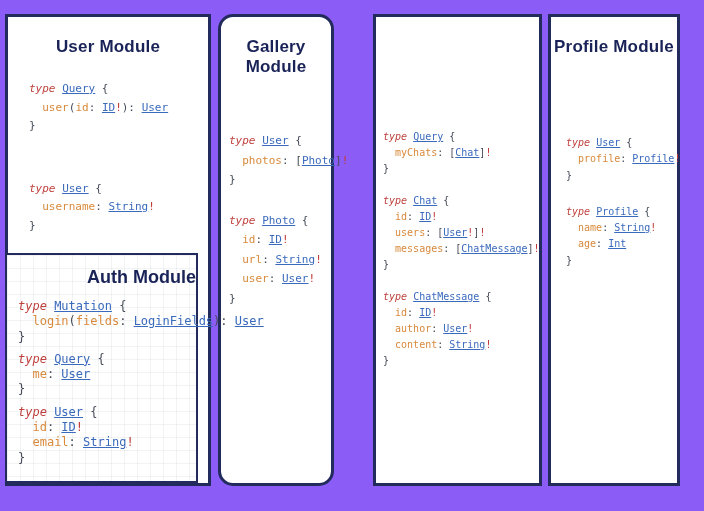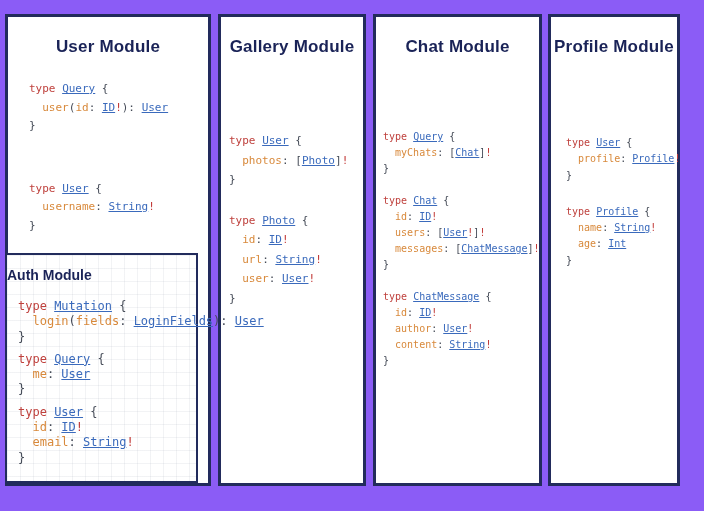--- a/index.html
+++ b/index.html
@@ -5,34 +5,34 @@
   html,body{margin:0;padding:0;background:#ffffff;}
   .canvas{
     position:relative;width:704px;height:511px;background:#8b5cf6;overflow:hidden;
     font-family:"Liberation Sans",sans-serif;
   }
   .panel{
     position:absolute;top:14px;height:472px;background:#ffffff;
     border:3px solid #222b5c;box-sizing:border-box;
   }
   #panel-user{left:5px;width:206px;}
-  #panel-gallery{left:218px;width:148px;}
+  #panel-gallery{left:218px;width:116px;border-radius:15px;}
   #panel-chat{left:373px;width:169px;}
   #panel-profile{left:548px;width:132px;}
 
   .panel-title{
     margin:20px 0 0;text-align:center;font-weight:700;font-size:17px;
     color:#1a2357;letter-spacing:.2px;
   }
   .code{
     position:absolute;white-space:pre;
     font-family:"DejaVu Sans Mono","Liberation Mono",monospace;
     color:#454b57;
   }
-  .tk-k{color:#bf413d;}   
+  .tk-k{color:#bf413d;font-style:italic;}   
   .tk-t{color:#3a6abc;text-decoration:underline;}   
   .tk-f{color:#d8893b;}   
   .tk-p{color:#454b57;}   
   .tk-b{color:#c23a38;}   
 
   .code-user   {left:21px;top:63px; font-size:11px;line-height:18.5px;}
   .code-user    .blk{margin-bottom:44px;}
   .code-gallery{left:8px; top:114px;font-size:11px;line-height:19.5px;}
   .code-gallery .blk{margin-bottom:21px;}
   .code-chat   {left:7px; top:112px;font-size:10px;line-height:16.2px;}
@@ -41,21 +41,21 @@
   .code-profile .blk{margin-bottom:20px;}
 
   .authbox{
     position:absolute;left:-3px;top:236px;width:193px;height:230px;
     background:#ffffff;border:2px solid #222b5c;box-sizing:border-box;z-index:2;
     background-image:
       repeating-linear-gradient(to right,  rgba(125,135,155,.10) 0 1px, transparent 1px 13px),
       repeating-linear-gradient(to bottom, rgba(125,135,155,.10) 0 1px, transparent 1px 13px);
   }
   .auth-title{
-    margin:12px 0 0;text-align:left;font-weight:700;font-size:14px;color:#1a2357;
+    margin:12px 0 0;text-align:right;font-weight:700;font-size:18px;color:#1a2357;
   }
   .code-auth{left:11px;top:44px;font-size:12px;line-height:15.3px;}
   .code-auth .blk{margin-bottom:7px;}
 </style>
 </head>
 <body>
 
 <div class="canvas">
 
   <section class="panel" id="panel-user">
@@ -67,21 +67,20 @@
       <div class="code code-auth"><div class="blk"><div class="ln"><span class="tk-k">type</span><span class="tk-p"> </span><span class="tk-t">Mutation</span><span class="tk-p"> {</span></div><div class="ln"><span class="tk-p">  </span><span class="tk-f">login</span><span class="tk-p">(</span><span class="tk-f">fields</span><span class="tk-p">: </span><span class="tk-t">LoginFields</span><span class="tk-p">): </span><span class="tk-t">User</span></div><div class="ln"><span class="tk-p">}</span></div></div><div class="blk"><div class="ln"><span class="tk-k">type</span><span class="tk-p"> </span><span class="tk-t">Query</span><span class="tk-p"> {</span></div><div class="ln"><span class="tk-p">  </span><span class="tk-f">me</span><span class="tk-p">: </span><span class="tk-t">User</span></div><div class="ln"><span class="tk-p">}</span></div></div><div class="blk"><div class="ln"><span class="tk-k">type</span><span class="tk-p"> </span><span class="tk-t">User</span><span class="tk-p"> {</span></div><div class="ln"><span class="tk-p">  </span><span class="tk-f">id</span><span class="tk-p">: </span><span class="tk-t">ID</span><span class="tk-b">!</span></div><div class="ln"><span class="tk-p">  </span><span class="tk-f">email</span><span class="tk-p">: </span><span class="tk-t">String</span><span class="tk-b">!</span></div><div class="ln"><span class="tk-p">}</span></div></div></div>
     </div>
   </section>
 
   <section class="panel" id="panel-gallery">
     <h2 class="panel-title">Gallery Module</h2>
     <div class="code code-gallery"><div class="blk"><div class="ln"><span class="tk-k">type</span><span class="tk-p"> </span><span class="tk-t">User</span><span class="tk-p"> {</span></div><div class="ln"><span class="tk-p">  </span><span class="tk-f">photos</span><span class="tk-p">: [</span><span class="tk-t">Photo</span><span class="tk-p">]</span><span class="tk-b">!</span></div><div class="ln"><span class="tk-p">}</span></div></div><div class="blk"><div class="ln"><span class="tk-k">type</span><span class="tk-p"> </span><span class="tk-t">Photo</span><span class="tk-p"> {</span></div><div class="ln"><span class="tk-p">  </span><span class="tk-f">id</span><span class="tk-p">: </span><span class="tk-t">ID</span><span class="tk-b">!</span></div><div class="ln"><span class="tk-p">  </span><span class="tk-f">url</span><span class="tk-p">: </span><span class="tk-t">String</span><span class="tk-b">!</span></div><div class="ln"><span class="tk-p">  </span><span class="tk-f">user</span><span class="tk-p">: </span><span class="tk-t">User</span><span class="tk-b">!</span></div><div class="ln"><span class="tk-p">}</span></div></div></div>
   </section>
 
   <section class="panel" id="panel-chat">
-    <h2 class="panel-title">Chat Module</h2>
     <div class="code code-chat"><div class="blk"><div class="ln"><span class="tk-k">type</span><span class="tk-p"> </span><span class="tk-t">Query</span><span class="tk-p"> {</span></div><div class="ln"><span class="tk-p">  </span><span class="tk-f">myChats</span><span class="tk-p">: [</span><span class="tk-t">Chat</span><span class="tk-p">]</span><span class="tk-b">!</span></div><div class="ln"><span class="tk-p">}</span></div></div><div class="blk"><div class="ln"><span class="tk-k">type</span><span class="tk-p"> </span><span class="tk-t">Chat</span><span class="tk-p"> {</span></div><div class="ln"><span class="tk-p">  </span><span class="tk-f">id</span><span class="tk-p">: </span><span class="tk-t">ID</span><span class="tk-b">!</span></div><div class="ln"><span class="tk-p">  </span><span class="tk-f">users</span><span class="tk-p">: [</span><span class="tk-t">User</span><span class="tk-b">!</span><span class="tk-p">]</span><span class="tk-b">!</span></div><div class="ln"><span class="tk-p">  </span><span class="tk-f">messages</span><span class="tk-p">: [</span><span class="tk-t">ChatMessage</span><span class="tk-p">]</span><span class="tk-b">!</span></div><div class="ln"><span class="tk-p">}</span></div></div><div class="blk"><div class="ln"><span class="tk-k">type</span><span class="tk-p"> </span><span class="tk-t">ChatMessage</span><span class="tk-p"> {</span></div><div class="ln"><span class="tk-p">  </span><span class="tk-f">id</span><span class="tk-p">: </span><span class="tk-t">ID</span><span class="tk-b">!</span></div><div class="ln"><span class="tk-p">  </span><span class="tk-f">author</span><span class="tk-p">: </span><span class="tk-t">User</span><span class="tk-b">!</span></div><div class="ln"><span class="tk-p">  </span><span class="tk-f">content</span><span class="tk-p">: </span><span class="tk-t">String</span><span class="tk-b">!</span></div><div class="ln"><span class="tk-p">}</span></div></div></div>
   </section>
 
   <section class="panel" id="panel-profile">
     <h2 class="panel-title">Profile Module</h2>
     <div class="code code-profile"><div class="blk"><div class="ln"><span class="tk-k">type</span><span class="tk-p"> </span><span class="tk-t">User</span><span class="tk-p"> {</span></div><div class="ln"><span class="tk-p">  </span><span class="tk-f">profile</span><span class="tk-p">: </span><span class="tk-t">Profile</span><span class="tk-b">!</span></div><div class="ln"><span class="tk-p">}</span></div></div><div class="blk"><div class="ln"><span class="tk-k">type</span><span class="tk-p"> </span><span class="tk-t">Profile</span><span class="tk-p"> {</span></div><div class="ln"><span class="tk-p">  </span><span class="tk-f">name</span><span class="tk-p">: </span><span class="tk-t">String</span><span class="tk-b">!</span></div><div class="ln"><span class="tk-p">  </span><span class="tk-f">age</span><span class="tk-p">: </span><span class="tk-t">Int</span></div><div class="ln"><span class="tk-p">}</span></div></div></div>
   </section>
 
 </div>
 

